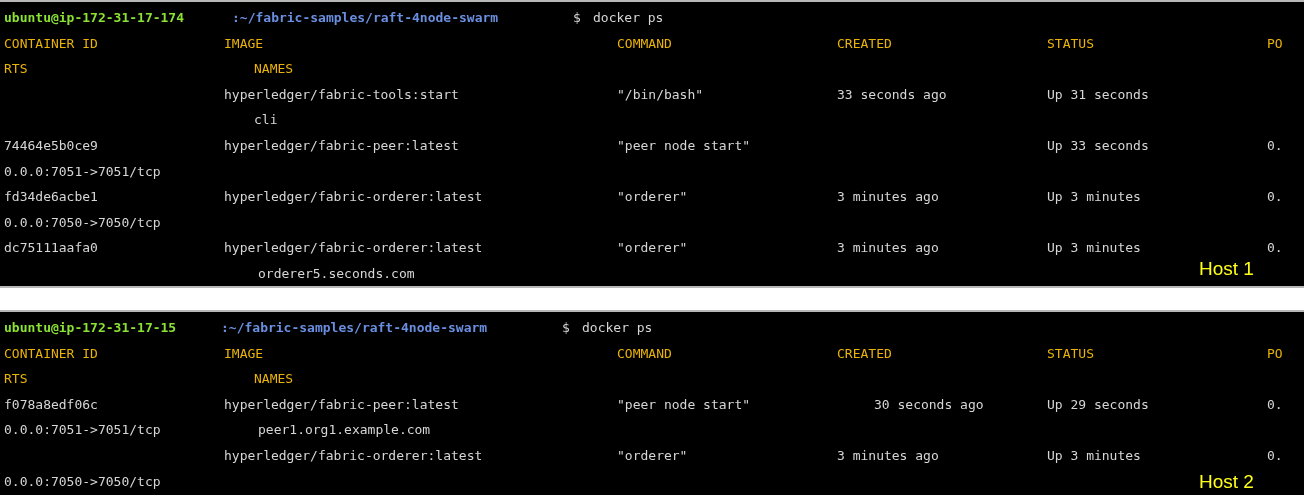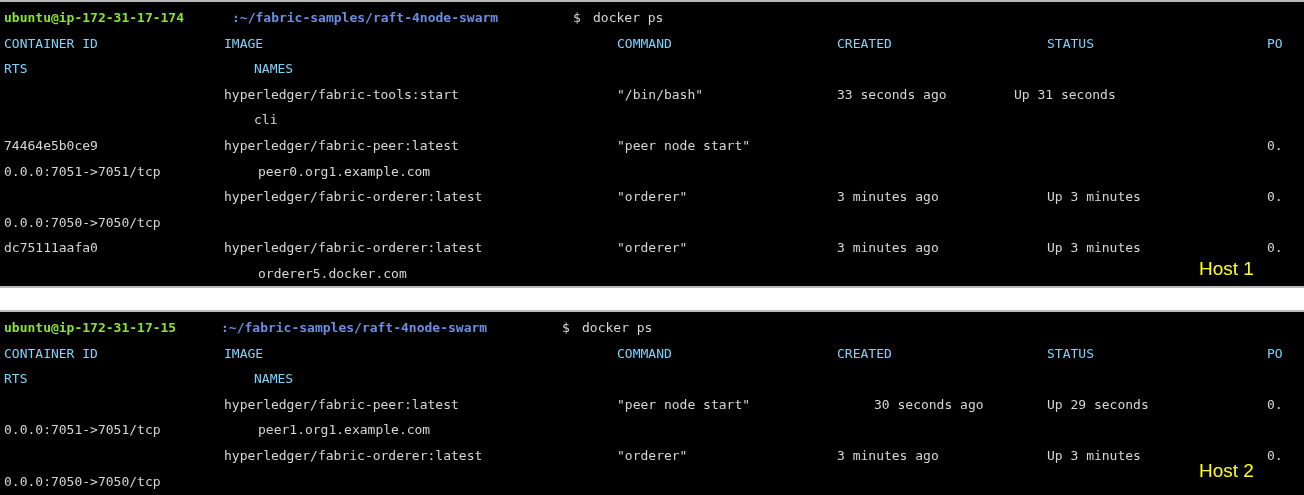--- a/index.html
+++ b/index.html
@@ -62,34 +62,34 @@
     top: 0;
     white-space: pre;
     line-height: 25.6px;
   }
 
   
   .prompt-user { color: #8ae234; font-weight: bold; }
   .prompt-path { color: #6a8fe0; font-weight: bold; }
   .prompt-cmd  { color: #d6d6d6; }
 
-  .hdr { color: #7dd3fc; text-align: right; }
+  .hdr { color: #eab308; text-align: right; }
 
   
   .host-label {
     position: absolute;
     color: #ffff1a;
     font-family: "Liberation Sans", sans-serif;
     font-size: 19px;
     font-weight: 400;
     line-height: 19px;
     white-space: nowrap;
   }
   #host-label-1 { left: 1199px; top: 259px; }
-  #host-label-2 { left: 1199px; top: 461px; text-align: center; }
+  #host-label-2 { left: 1199px; top: 472px; text-align: center; }
 </style>
 </head>
 <body>
 
 <div class="screen">
 
   <div class="terminal" id="terminal-host1">
     <div class="term-body">
 
       <div class="line">
@@ -110,58 +110,59 @@
 
       <div class="line">
         <span class="cell hdr" style="left:4px">RTS</span>
         <span class="cell hdr" style="left:254px">NAMES</span>
       </div>
 
       <div class="line">
         <span class="cell" style="left:224px">hyperledger/fabric-tools:start</span>
         <span class="cell" style="left:617px">"/bin/bash"</span>
         <span class="cell" style="left:837px">33 seconds ago</span>
-        <span class="cell" style="left:1014px">Up 31 seconds</span>
+        <span class="cell" style="left:1047px">Up 31 seconds</span>
       </div>
       <div class="line">
         <span class="cell" style="left:254px">cli</span>
       </div>
 
       <div class="line">
         <span class="cell" style="left:4px">74464e5b0ce9</span>
         <span class="cell" style="left:224px">hyperledger/fabric-peer:latest</span>
         <span class="cell" style="left:617px">"peer node start"</span>
+        <span class="cell" style="left:1047px">Up 33 seconds</span>
         <span class="cell" style="left:1267px">0.</span>
       </div>
       <div class="line">
         <span class="cell" style="left:4px">0.0.0:7051-&gt;7051/tcp</span>
-        <span class="cell" style="left:258px">peer0.org1.example.com</span>
-      </div>
-
-      <div class="line">
+      </div>
+
+      <div class="line">
+        <span class="cell" style="left:4px">fd34de6acbe1</span>
         <span class="cell" style="left:224px">hyperledger/fabric-orderer:latest</span>
         <span class="cell" style="left:617px">"orderer"</span>
         <span class="cell" style="left:837px">3 minutes ago</span>
         <span class="cell" style="left:1047px">Up 3 minutes</span>
         <span class="cell" style="left:1267px">0.</span>
       </div>
       <div class="line">
         <span class="cell" style="left:4px">0.0.0:7050-&gt;7050/tcp</span>
       </div>
 
       <div class="line">
         <span class="cell" style="left:4px">dc75111aafa0</span>
         <span class="cell" style="left:224px">hyperledger/fabric-orderer:latest</span>
         <span class="cell" style="left:617px">"orderer"</span>
         <span class="cell" style="left:837px">3 minutes ago</span>
         <span class="cell" style="left:1047px">Up 3 minutes</span>
         <span class="cell" style="left:1267px">0.</span>
       </div>
       <div class="line">
-        <span class="cell" style="left:258px">orderer5.docker.com</span>
+        <span class="cell" style="left:258px">orderer5.seconds.com</span>
       </div>
 
     </div>
   </div>
 
   <div class="terminal" id="terminal-host2">
     <div class="term-body">
 
       <div class="line">
         <span class="cell prompt-user" style="left:4px">ubuntu@ip-172-31-17-15</span>
@@ -178,20 +179,21 @@
         <span class="cell hdr" style="left:1047px">STATUS</span>
         <span class="cell hdr" style="left:1267px">PO</span>
       </div>
 
       <div class="line">
         <span class="cell hdr" style="left:4px">RTS</span>
         <span class="cell hdr" style="left:254px">NAMES</span>
       </div>
 
       <div class="line">
+        <span class="cell" style="left:4px">f078a8edf06c</span>
         <span class="cell" style="left:224px">hyperledger/fabric-peer:latest</span>
         <span class="cell" style="left:617px">"peer node start"</span>
         <span class="cell" style="left:874px">30 seconds ago</span>
         <span class="cell" style="left:1047px">Up 29 seconds</span>
         <span class="cell" style="left:1267px">0.</span>
       </div>
       <div class="line">
         <span class="cell" style="left:4px">0.0.0:7051-&gt;7051/tcp</span>
         <span class="cell" style="left:258px">peer1.org1.example.com</span>
       </div>

